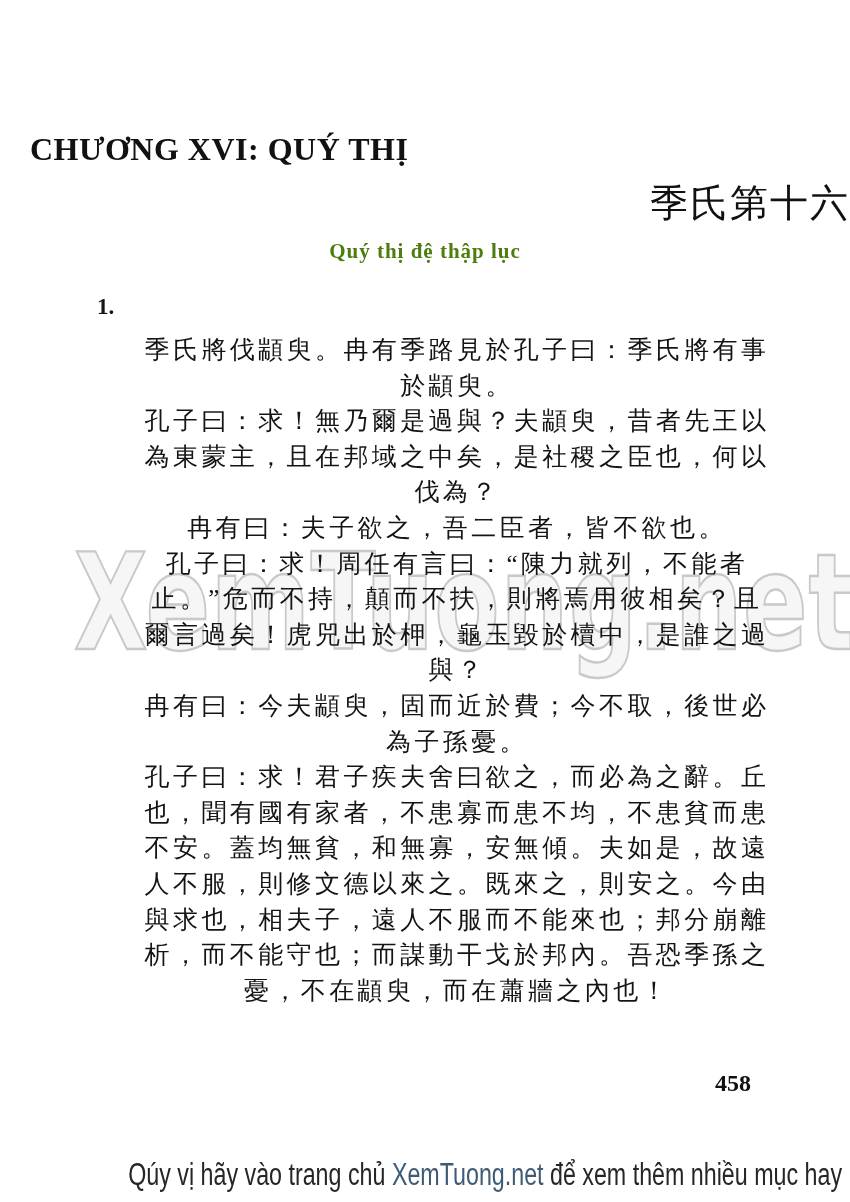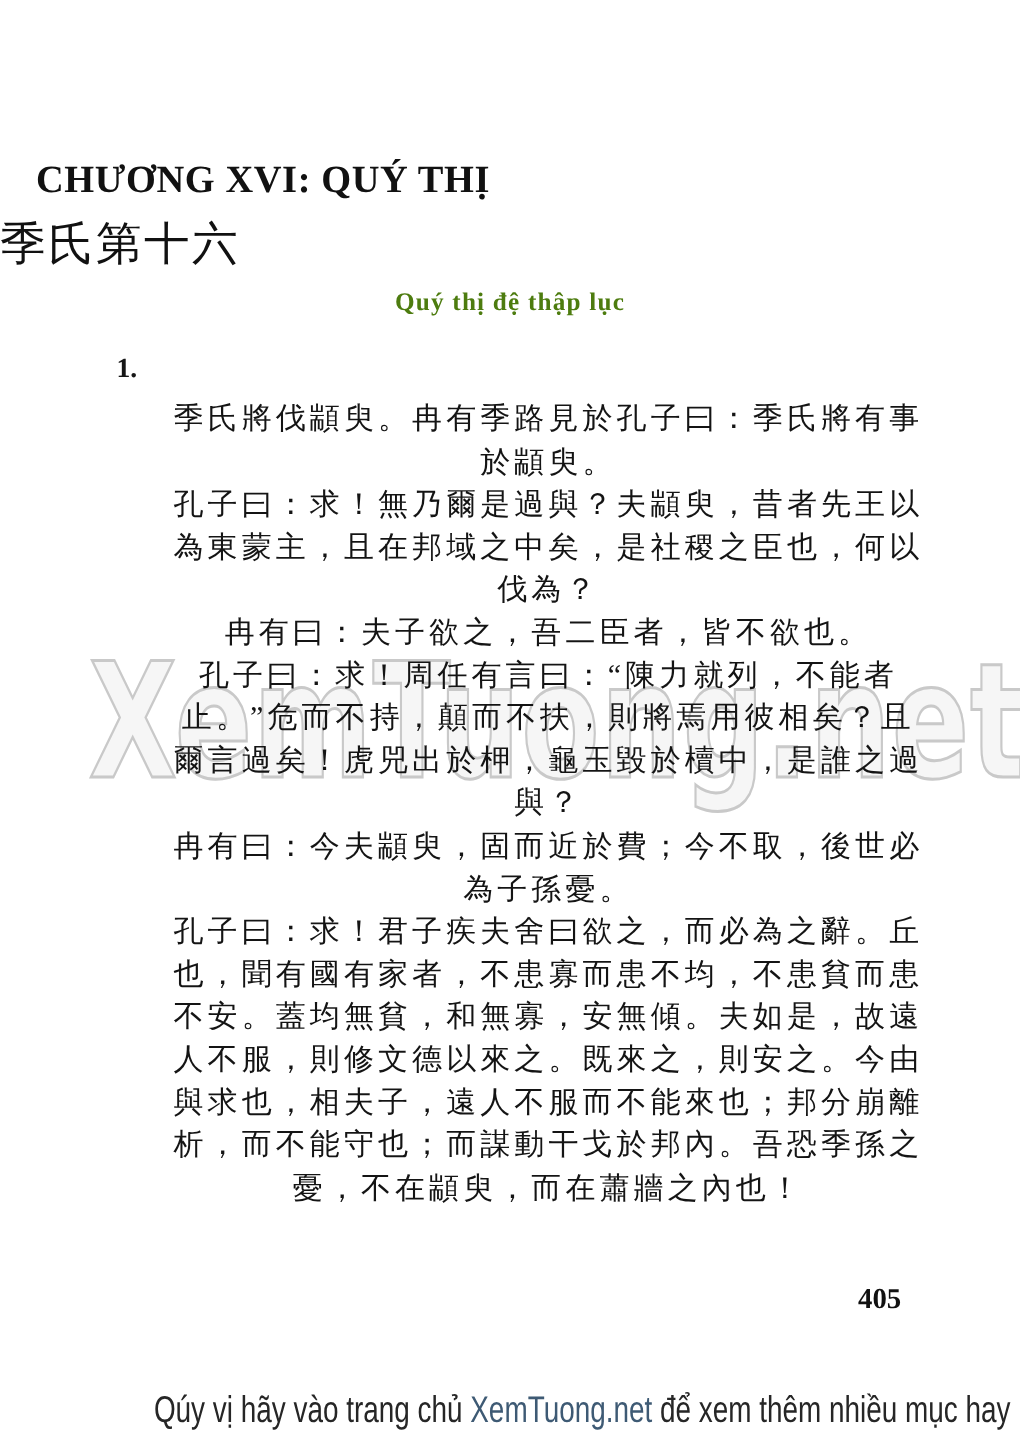--- a/index.html
+++ b/index.html
@@ -38,21 +38,21 @@
     text-align: left;
     font-weight: bold;
     font-size: 32px;
     letter-spacing: 0.5px;
     color: #111111;
     margin-left: 30px;
   }
   .chinese-title {
     position: absolute;
     top: 178px; left: 0; width: 100%;
-    text-align: left;
+    text-align: right;
     font-size: 38px;
     letter-spacing: 2px;
     color: #111111;
   }
   .subtitle {
     position: absolute;
     top: 239px; left: 0; width: 100%;
     text-align: center;
     font-weight: bold;
     font-size: 21px;
@@ -153,20 +153,20 @@
 為子孫憂。
 孔子曰：求！君子疾夫舍曰欲之，而必為之辭。丘
 也，聞有國有家者，不患寡而患不均，不患貧而患
 不安。蓋均無貧，和無寡，安無傾。夫如是，故遠
 人不服，則修文德以來之。既來之，則安之。今由
 與求也，相夫子，遠人不服而不能來也；邦分崩離
 析，而不能守也；而謀動干戈於邦內。吾恐季孫之
 憂，不在顓臾，而在蕭牆之內也！</div>
 
 
-    <div class="page-number">405</div>
+    <div class="page-number">458</div>
 
     <div class="footer">
       <div class="footer-text"><span>Qúy vị hãy vào trang chủ </span><span class="footer-link">XemTuong.net</span><span> để xem thêm nhiều mục hay khác</span></div>
     </div>
 
   </div>
 </div>
 
 </body></html>

